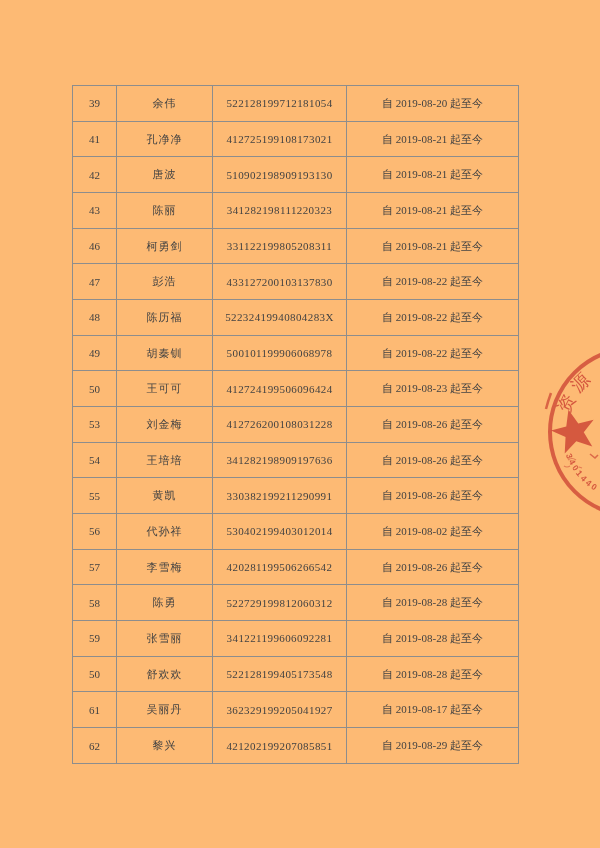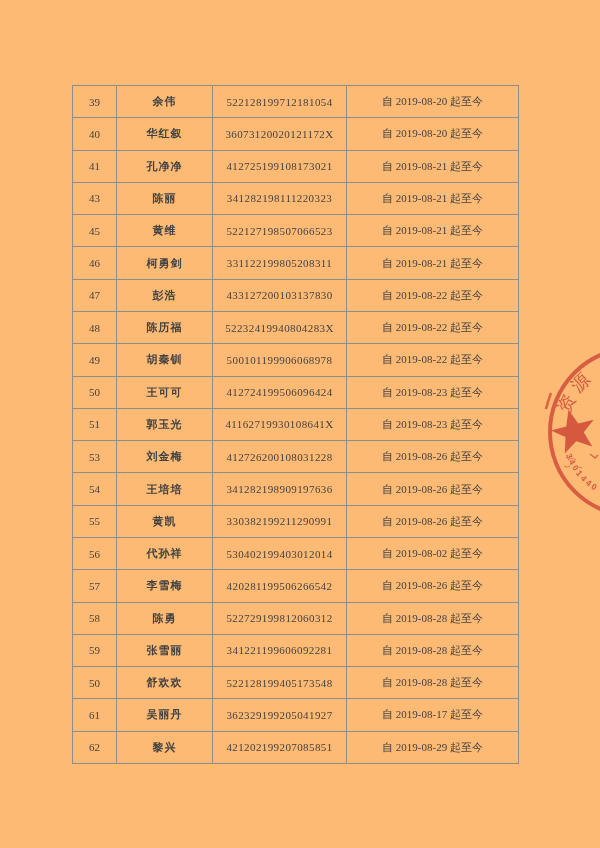--- a/index.html
+++ b/index.html
@@ -20,21 +20,21 @@
   }
   table.roster td{
     border:1px solid #8d8d8d;
     text-align:center;vertical-align:middle;
     color:#424242;
     font-size:11px;
     padding:0;
     height:27.2px;
   }
   td.col-no{width:43px;}
-  td.col-name{width:95px;letter-spacing:1px;font-weight:bold;}
+  td.col-name{width:95px;letter-spacing:1px;}
   td.col-id{width:133px;letter-spacing:0.4px;font-size:11.2px;}
   td.col-period{width:171px;}
   
   .seal{
     position:absolute;left:524px;top:336px;width:200px;height:200px;
     pointer-events:none;
     opacity:0.88;
     filter:blur(0.3px);
   }
   .seal *{fill:none;}
@@ -48,41 +48,35 @@
 
   <table class="roster">
     <tbody>
         <tr>
           <td class="col-no">39</td>
           <td class="col-name">余伟</td>
           <td class="col-id">522128199712181054</td>
           <td class="col-period">自 2019-08-20 起至今</td>
         </tr>
         <tr>
-          <td class="col-no">40</td>
-          <td class="col-name">华红叙</td>
-          <td class="col-id">36073120020121172X</td>
-          <td class="col-period">自 2019-08-20 起至今</td>
-        </tr>
-        <tr>
           <td class="col-no">41</td>
           <td class="col-name">孔净净</td>
           <td class="col-id">412725199108173021</td>
           <td class="col-period">自 2019-08-21 起至今</td>
         </tr>
         <tr>
+          <td class="col-no">42</td>
+          <td class="col-name">唐波</td>
+          <td class="col-id">510902198909193130</td>
+          <td class="col-period">自 2019-08-21 起至今</td>
+        </tr>
+        <tr>
           <td class="col-no">43</td>
           <td class="col-name">陈丽</td>
           <td class="col-id">341282198111220323</td>
-          <td class="col-period">自 2019-08-21 起至今</td>
-        </tr>
-        <tr>
-          <td class="col-no">45</td>
-          <td class="col-name">黄维</td>
-          <td class="col-id">522127198507066523</td>
           <td class="col-period">自 2019-08-21 起至今</td>
         </tr>
         <tr>
           <td class="col-no">46</td>
           <td class="col-name">柯勇剑</td>
           <td class="col-id">331122199805208311</td>
           <td class="col-period">自 2019-08-21 起至今</td>
         </tr>
         <tr>
           <td class="col-no">47</td>
@@ -99,26 +93,20 @@
         <tr>
           <td class="col-no">49</td>
           <td class="col-name">胡秦钏</td>
           <td class="col-id">500101199906068978</td>
           <td class="col-period">自 2019-08-22 起至今</td>
         </tr>
         <tr>
           <td class="col-no">50</td>
           <td class="col-name">王可可</td>
           <td class="col-id">412724199506096424</td>
-          <td class="col-period">自 2019-08-23 起至今</td>
-        </tr>
-        <tr>
-          <td class="col-no">51</td>
-          <td class="col-name">郭玉光</td>
-          <td class="col-id">41162719930108641X</td>
           <td class="col-period">自 2019-08-23 起至今</td>
         </tr>
         <tr>
           <td class="col-no">53</td>
           <td class="col-name">刘金梅</td>
           <td class="col-id">412726200108031228</td>
           <td class="col-period">自 2019-08-26 起至今</td>
         </tr>
         <tr>
           <td class="col-no">54</td>

